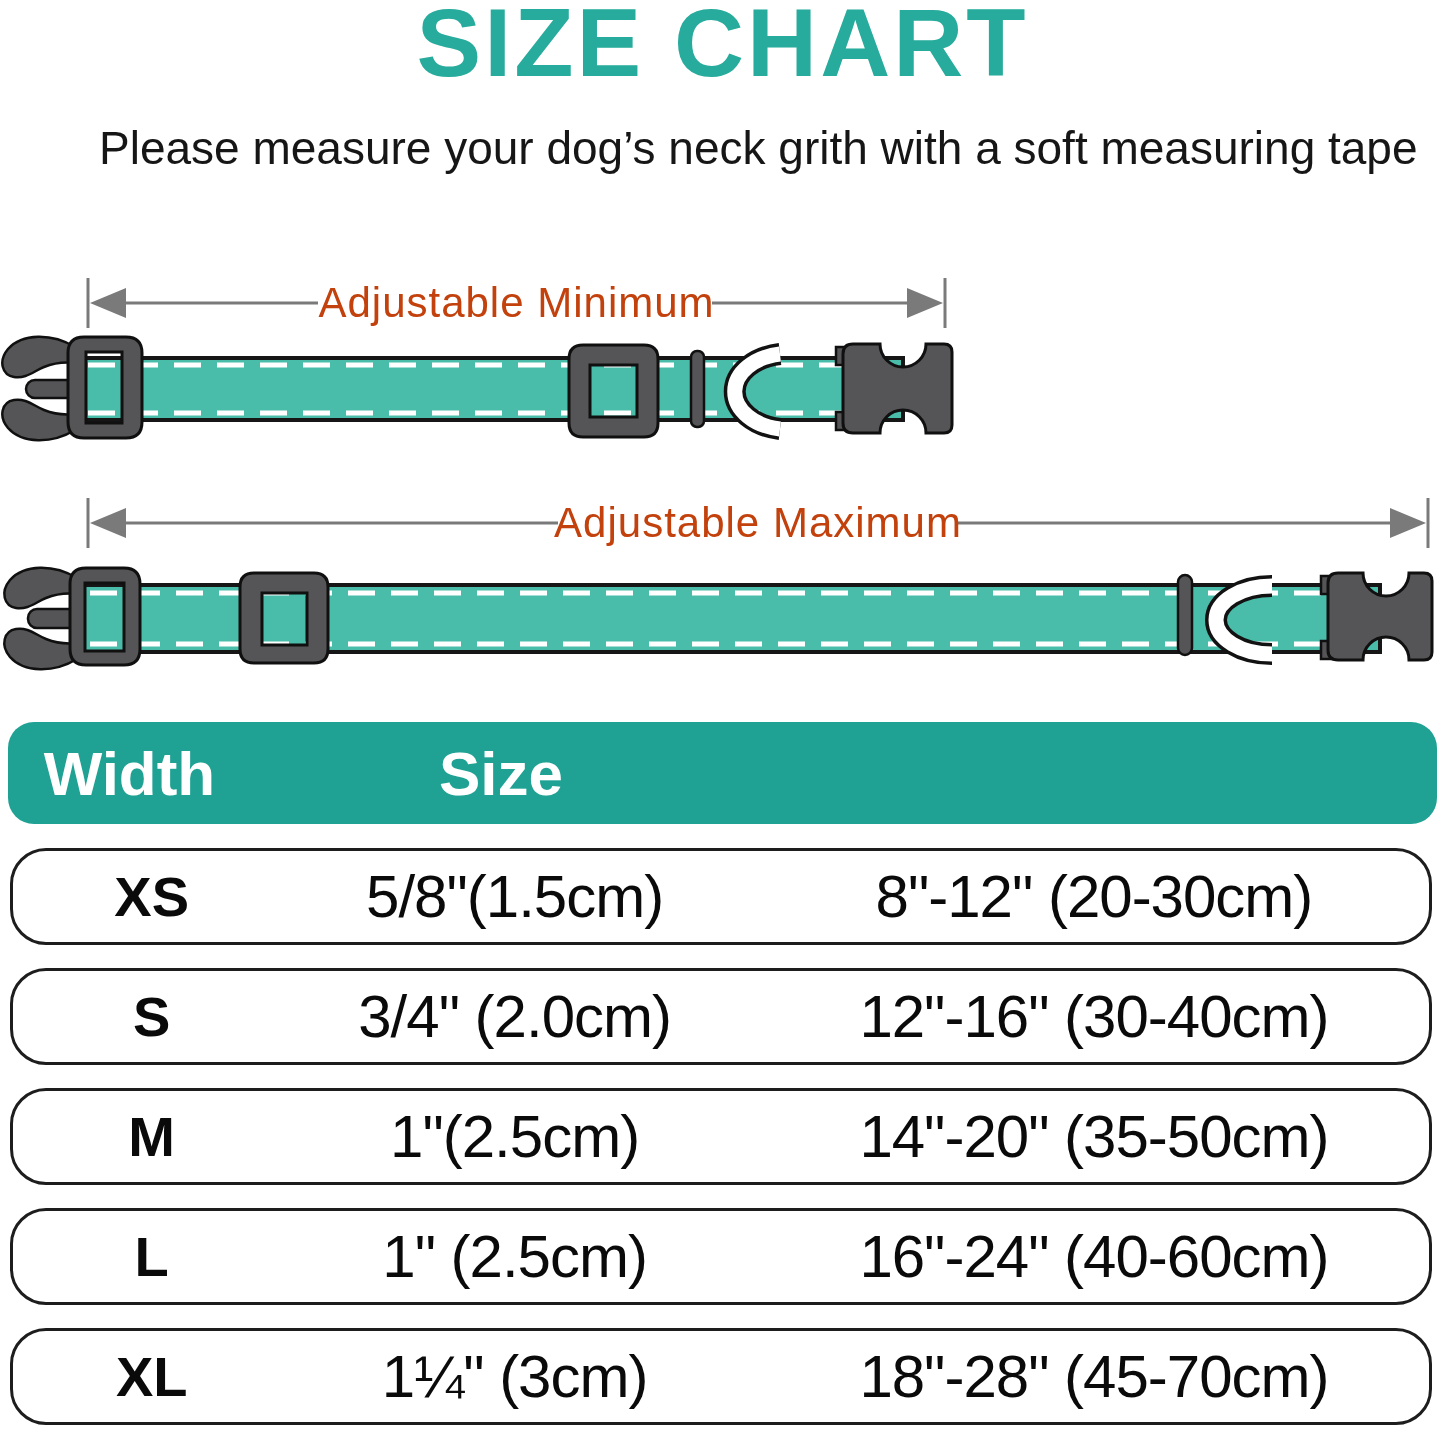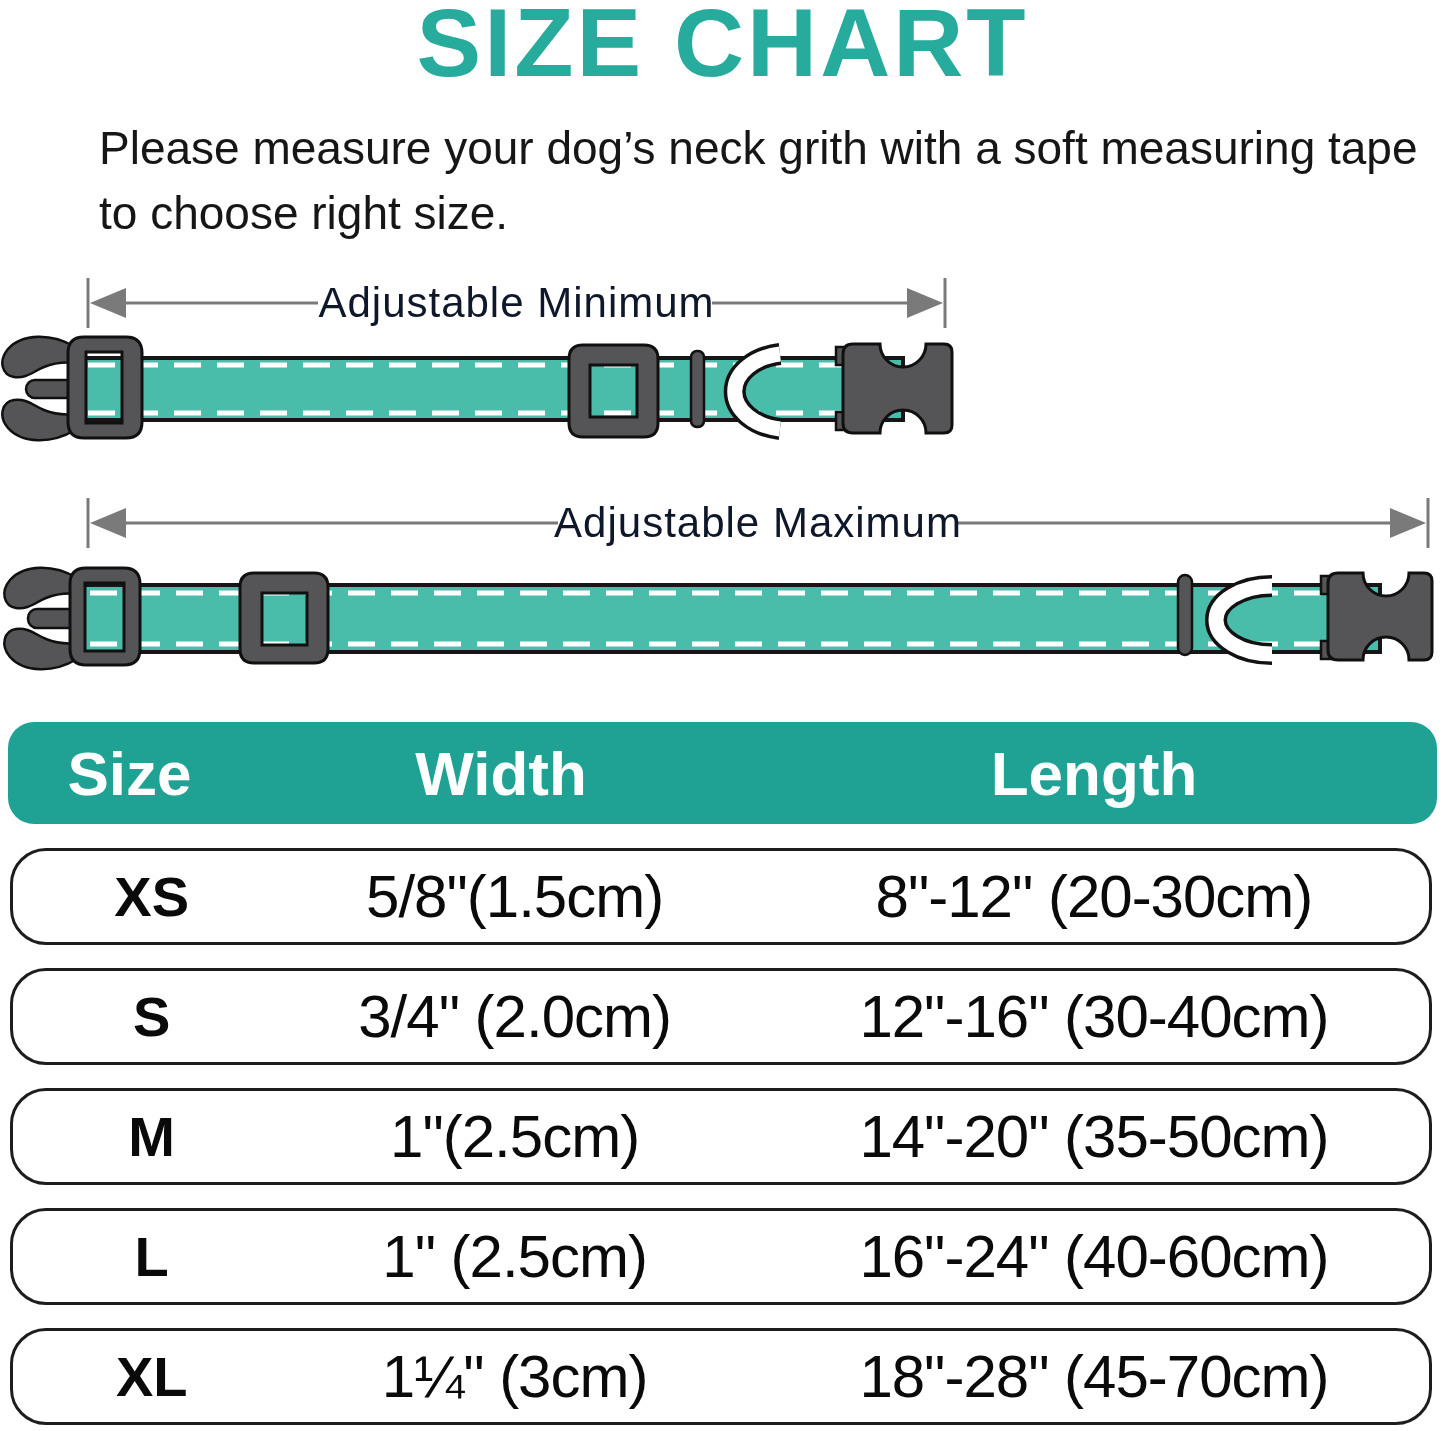--- a/index.html
+++ b/index.html
@@ -23,21 +23,21 @@
     position:absolute;top:116px;left:63px;width:1330px;
     font-size:46px;color:#161616;line-height:1.42;letter-spacing:0;margin-left:36px;
   }
   
   .measure-row{position:absolute;left:0;width:1445px;height:62px;}
   .measure-row svg{position:absolute;left:0;top:0;}
   .measure-row .arrow-line{stroke:var(--arrow-gray);stroke-width:3;}
   .measure-row .arrow-head{fill:var(--arrow-gray);stroke:none;}
   .arrow-label{
     position:absolute;top:0;height:62px;line-height:62px;text-align:center;
-    font-size:42px;color:#0f172a;letter-spacing:1px;
+    font-size:42px;color:#c2410c;letter-spacing:1px;
   }
   
   .collar{position:absolute;left:0;}
   .strap{fill:var(--collar-teal);stroke:#161616;stroke-width:4;}
   .stitch{stroke:#ffffff;stroke-width:5;stroke-dasharray:27 16;fill:none;}
   .hw{fill:var(--hardware-gray);stroke:#101010;stroke-width:3;fill-rule:evenodd;}
   .hw-thin{fill:var(--hardware-gray);stroke:#101010;stroke-width:2.5;}
   .dring-outer{fill:none;stroke:#121212;stroke-width:22;}
   .dring-inner{fill:none;stroke:#ffffff;stroke-width:15;}
   
@@ -59,21 +59,20 @@
   .size-row .cell{text-align:center;color:#0a0a0a;font-size:60px;letter-spacing:-1px;}
   .size-row .cell.size-name{font-weight:bold;font-size:56px;letter-spacing:0;}
 </style>
 </head>
 <body>
 
 <div class="page-title">SIZE CHART</div>
 
 <div class="subtitle">
   <div>Please measure your dog’s neck grith with a soft measuring tape</div>
-  <div>to choose right size.</div>
 </div>
 
 <div class="measure-row" style="top:272px;">
   <svg width="1445" height="62" viewBox="0 0 1445 62">
     <line class="arrow-line" x1="88" y1="6" x2="88" y2="56"></line>
     <polygon class="arrow-head" points="90,31 126,16 126,46"></polygon>
     <line class="arrow-line" x1="122" y1="31" x2="318" y2="31"></line>
     <line class="arrow-line" x1="712" y1="31" x2="914" y2="31"></line>
     <polygon class="arrow-head" points="943,31 907,16 907,46"></polygon>
     <line class="arrow-line" x1="945" y1="6" x2="945" y2="56"></line>
@@ -149,23 +148,22 @@
   </g>
 
   <g>
     <rect class="hw-thin" x="1321" y="28" width="12" height="18"></rect>
     <rect class="hw-thin" x="1321" y="93" width="12" height="18"></rect>
     <path class="hw" d="M1338 25 L1363 25 A 23 23 0 0 0 1409 25 L1424 25 Q1432 25 1432 33 L1432 104 Q1432 112 1424 112 L1409 112 A 23 23 0 0 0 1363 112 L1338 112 Q1328 112 1328 102 L1328 35 Q1328 25 1338 25 Z"></path>
   </g>
 </svg>
 
 <div class="size-table-header">
+  <div class="cell">Width</div>
   <div class="cell">Size</div>
-  <div class="cell">Width</div>
-  <div class="cell">Length</div>
 </div>
 
 <div class="size-row" style="top:848px;">
   <div class="cell size-name">XS</div>
   <div class="cell">5/8"(1.5cm)</div>
   <div class="cell">8"-12" (20-30cm)</div>
 </div>
 
 <div class="size-row" style="top:968px;">
   <div class="cell size-name">S</div>

